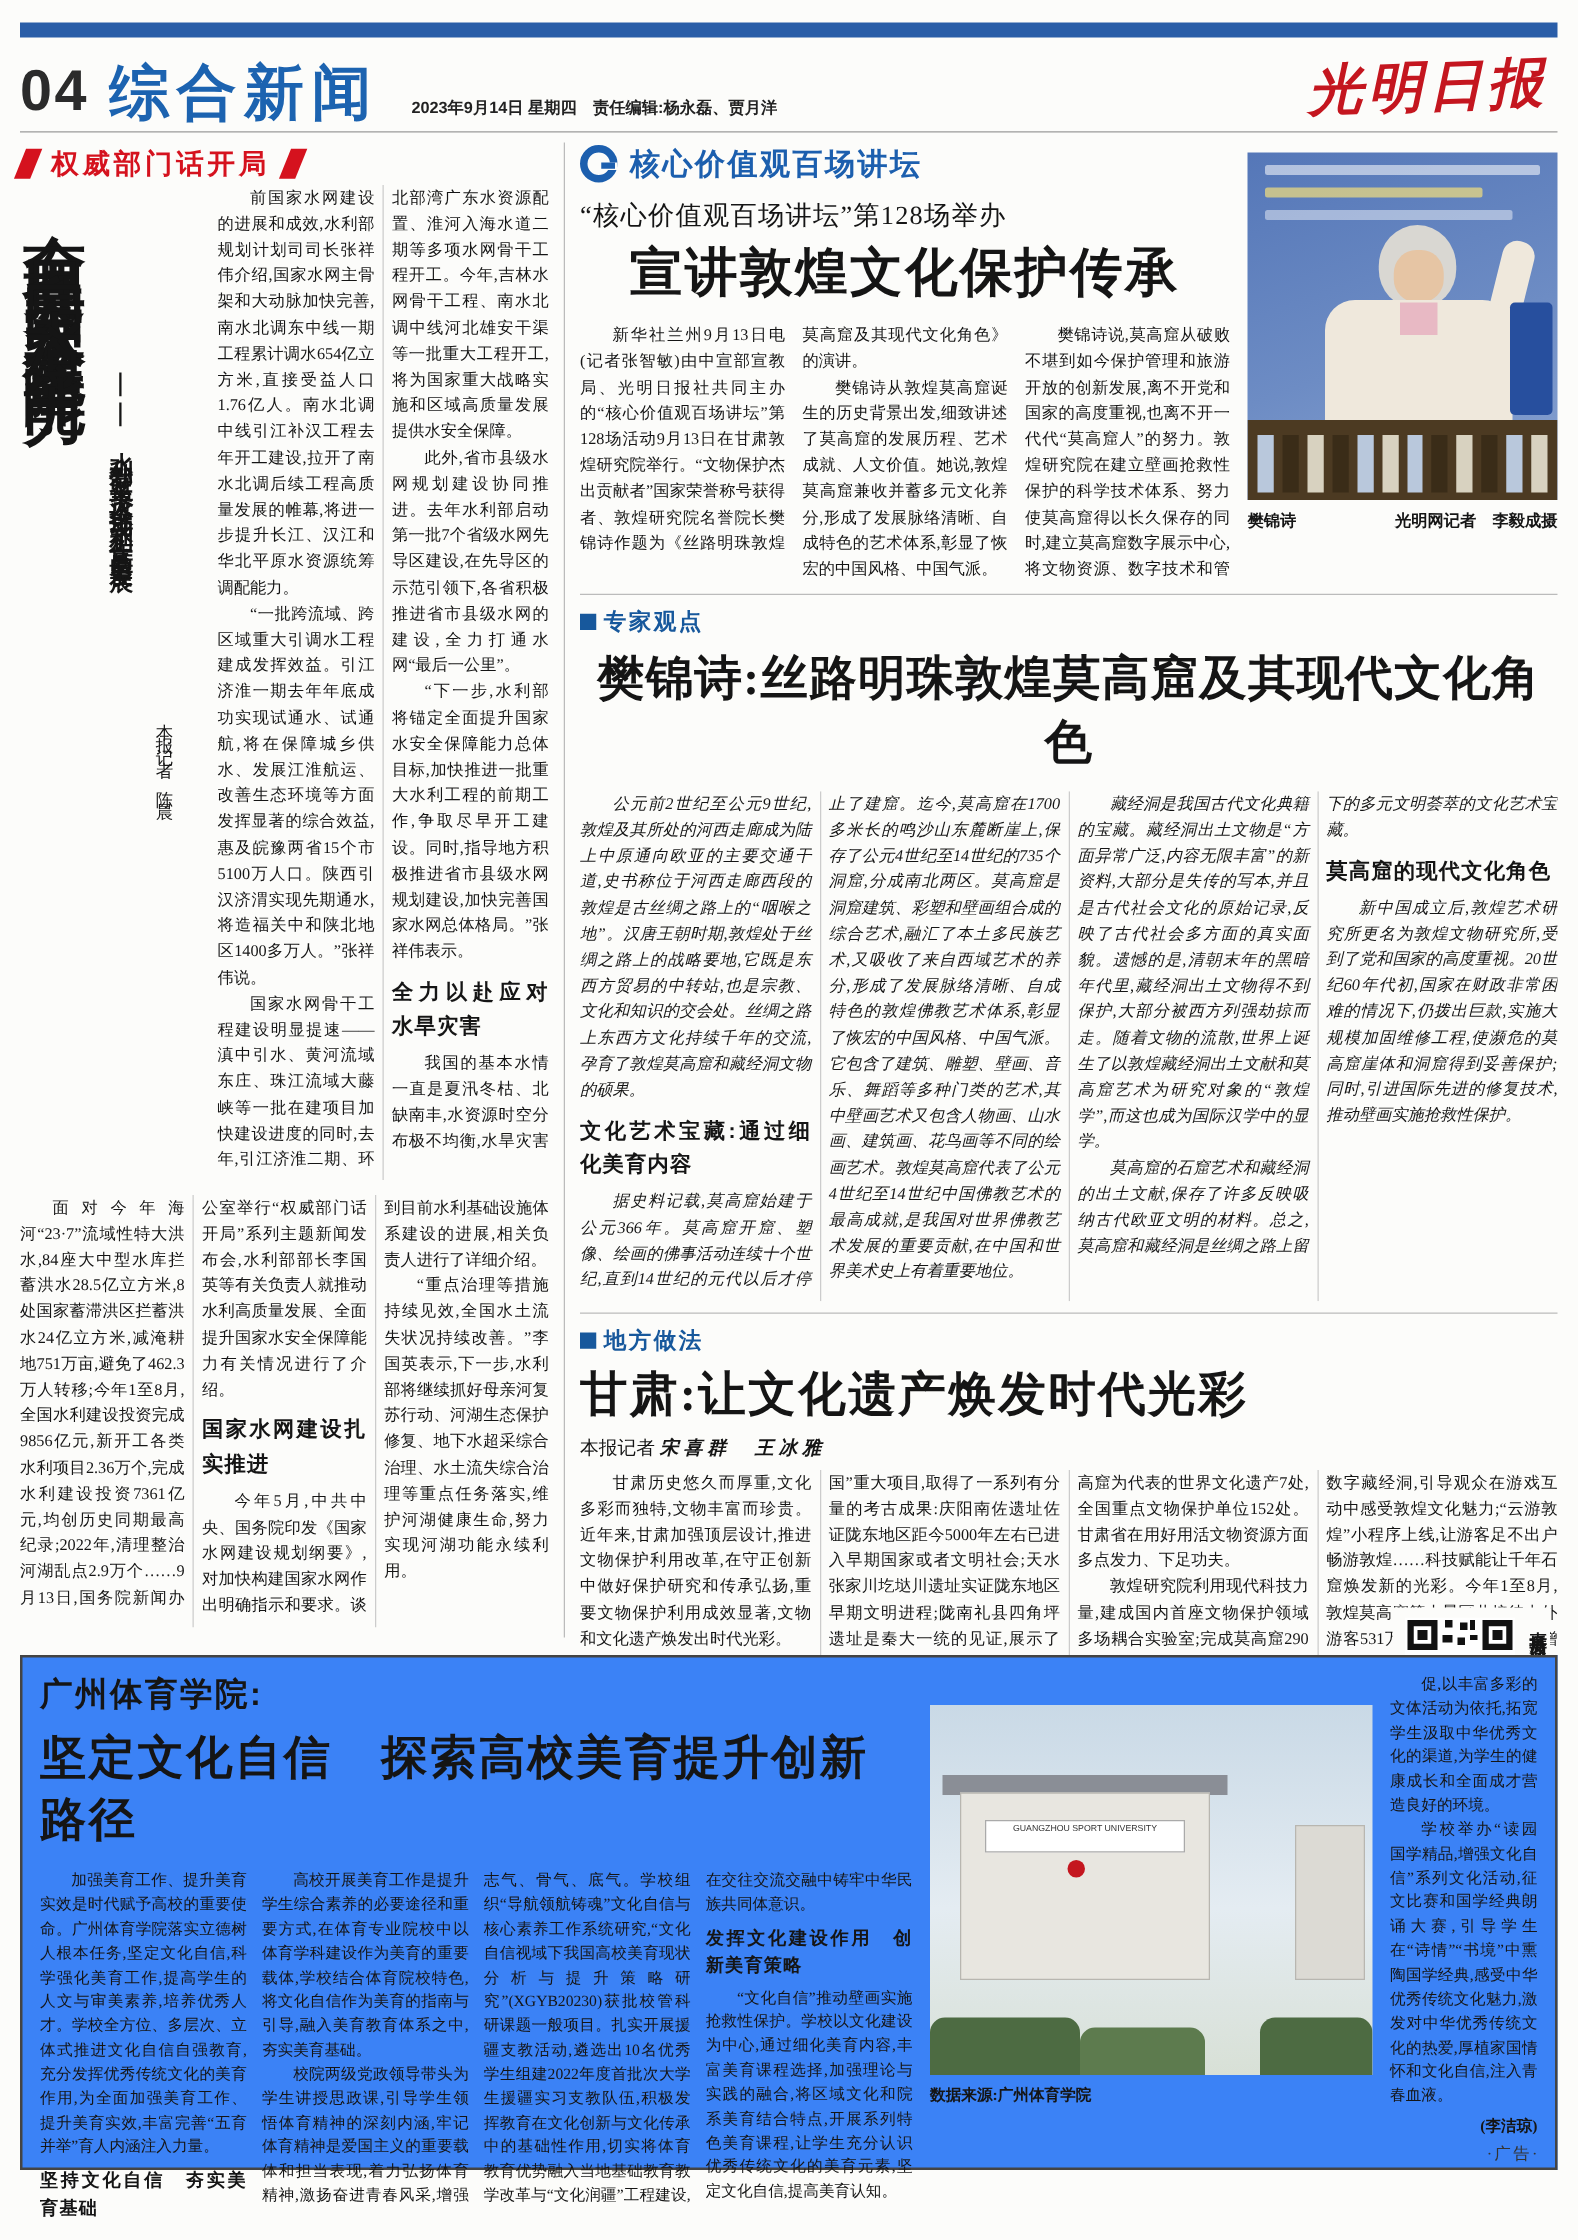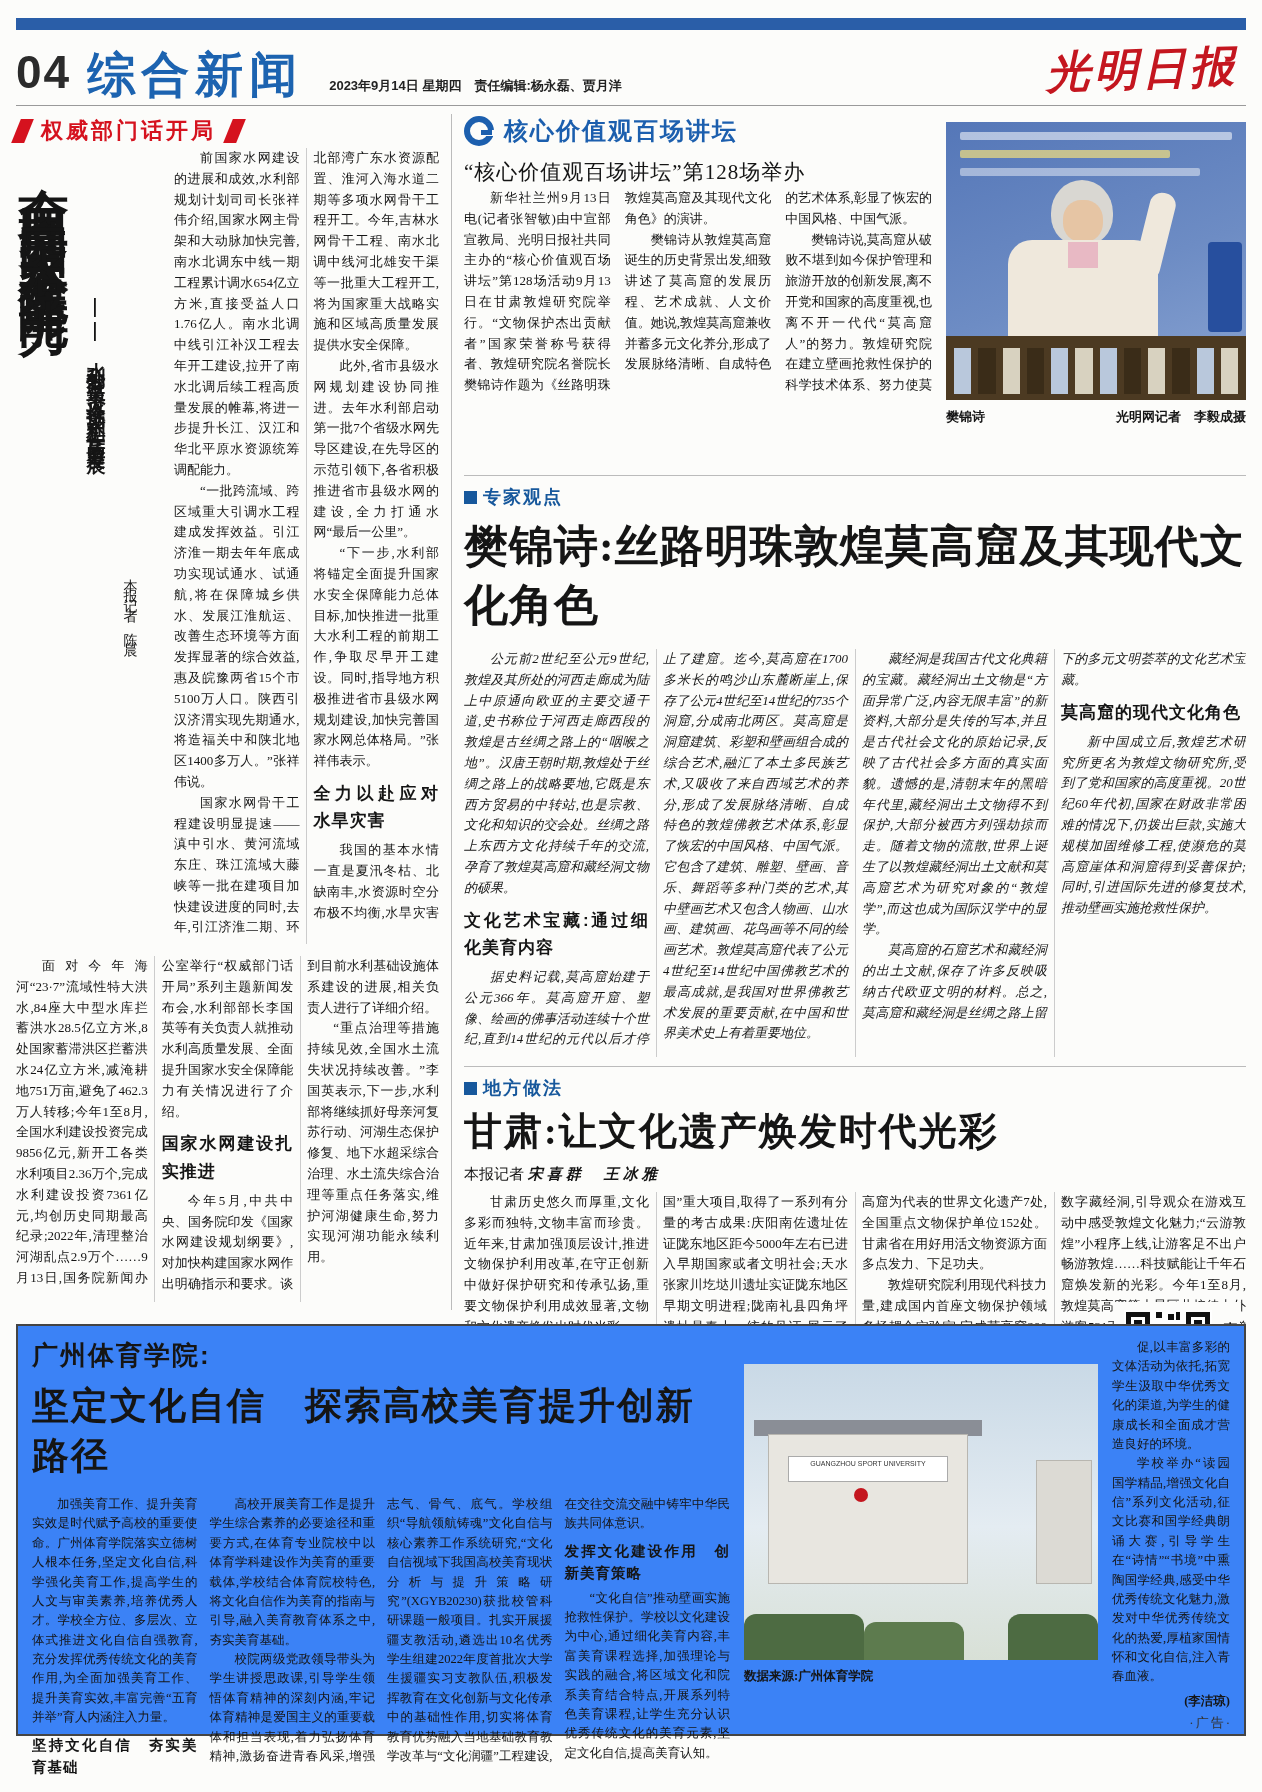--- a/index.html
+++ b/index.html
@@ -39,41 +39,41 @@
   .forum-section { display:flex; gap:14px; height:352px; flex:none; }
   .forum-left { flex:1; min-width:0; }
   .forum-logo-row { display:flex; align-items:center; gap:10px; height:34px; }
   .g-icon { width:30px; height:30px; border:6px solid #1c5fae; border-radius:50%; position:relative; flex:none; }
   .g-icon::after { content:""; position:absolute; right:-6px; top:8px; width:12px; height:6px; background:#fcfcfa; }
   .g-icon::before { content:""; position:absolute; right:-4px; top:8px; width:11px; height:5px; background:#1c5fae; z-index:1; }
   .forum-logo-text { font-family:"Liberation Sans","DejaVu Sans",sans-serif; font-size:24px; font-weight:bold; color:#1c5fae; letter-spacing:2px; }
   .forum-kicker { font-size:21px; margin:10px 0 2px; letter-spacing:1px; }
   .forum-title { font-size:42px; font-weight:bold; text-align:center; margin:4px 0 12px; letter-spacing:2px; }
   .forum-body { columns:3; column-gap:14px; height:214px; column-fill:auto; overflow:hidden; }
-  .forum-photo-block { width:300px; flex:none; padding-top:8px; }
+  .forum-photo-block { width:248px; flex:none; padding-top:8px; }
   .lecture-photo { height:278px; position:relative; overflow:hidden; background:linear-gradient(160deg,#5577b8 0%,#6d8cc4 55%,#8aa4d2 100%); }
   .backdrop-lines div { height:8px; margin:10px 14px 0; background:rgba(255,255,255,.55); border-radius:2px; }
   .backdrop-lines div:nth-child(2){ width:70%; background:rgba(255,230,120,.65); }
   .backdrop-lines div:nth-child(3){ width:80%; background:rgba(255,255,255,.45); }
   .speaker-head { position:absolute; left:105px; top:58px; width:62px; height:66px; background:#d9d7d2; border-radius:50% 50% 46% 46%; }
   .speaker-face { position:absolute; left:117px; top:78px; width:40px; height:42px; background:#e6c5a4; border-radius:45%; }
   .speaker-body { position:absolute; left:62px; top:118px; width:150px; height:110px; background:#efe8dc; border-radius:24px 24px 0 0; }
   .speaker-collar { position:absolute; left:122px; top:120px; width:30px; height:26px; background:#e8b9c4; }
   .speaker-arm { position:absolute; left:196px; top:70px; width:26px; height:88px; background:#efe8dc; border-radius:12px; transform:rotate(14deg); }
   .photo-banner { position:absolute; right:4px; top:120px; width:34px; height:90px; background:#274f9e; border-radius:4px; }
   .photo-desk { position:absolute; bottom:0; left:0; right:0; height:64px; background:#4c3a22; }
   .desk-slats { position:absolute; bottom:6px; left:8px; right:8px; height:46px; display:flex; gap:7px; }
   .desk-slats div { flex:1; background:#b9c8dc; } .desk-slats div:nth-child(2n){ background:#3a2c18; } .desk-slats div:nth-child(3n){ background:#d8d2c0; }
   .photo-caption-row { display:flex; justify-content:space-between; font-size:13px; font-weight:bold; margin-top:8px; }
   .h-divider { border-top:1px solid #bbb; margin:9px 0; }
   
   .tag-row { display:flex; align-items:center; gap:6px; height:24px; }
   .tag-square { width:13px; height:13px; background:#17589c; }
   .tag-text { font-family:"Liberation Sans","DejaVu Sans",sans-serif; font-size:18px; font-weight:bold; color:#17589c; letter-spacing:2px; }
-  .expert-title { font-size:44px; font-weight:bold; text-align:left; margin:8px 0 14px; letter-spacing:1px; }
+  .expert-title { font-size:38px; font-weight:bold; text-align:center; margin:8px 0 14px; letter-spacing:1px; }
   .expert-body { columns:4; column-gap:14px; column-rule:1px solid #ccc; height:408px; column-fill:auto; overflow:hidden; }
   .expert-body p { font-style:italic; }
   
   .gansu-title { font-size:38px; font-weight:bold; margin:6px 0 8px; letter-spacing:2px; }
   .gansu-byline { font-size:15px; margin-bottom:8px; }
   .gansu-byline b { font-style:italic; letter-spacing:4px; }
   .gansu-body-wrap { position:relative; height:208px; }
   .gansu-body { columns:4; column-gap:14px; column-rule:1px solid #ccc; height:208px; column-fill:auto; overflow:hidden; }
   .qr-block { position:absolute; right:6px; bottom:0; background:#fcfcfa; display:flex; gap:10px; padding:8px 0 2px 10px; }
   .qr-code { width:88px; height:88px; }
@@ -152,20 +152,21 @@
 
     <div class="right-zone">
 
       <div class="forum-section">
         <div class="forum-left">
           <div class="forum-logo-row">
             <span class="g-icon"></span>
             <span class="forum-logo-text">核心价值观百场讲坛</span>
           </div>
           <div class="forum-kicker">“核心价值观百场讲坛”第128场举办</div>
+          <div class="forum-title">宣讲敦煌文化保护传承</div>
           <div class="forum-body body-cols">
               <p>新华社兰州9月13日电(记者张智敏)由中宣部宣教局、光明日报社共同主办的“核心价值观百场讲坛”第128场活动9月13日在甘肃敦煌研究院举行。“文物保护杰出贡献者”国家荣誉称号获得者、敦煌研究院名誉院长樊锦诗作题为《丝路明珠敦煌莫高窟及其现代文化角色》的演讲。</p>
               <p>樊锦诗从敦煌莫高窟诞生的历史背景出发,细致讲述了莫高窟的发展历程、艺术成就、人文价值。她说,敦煌莫高窟兼收并蓄多元文化养分,形成了发展脉络清晰、自成特色的艺术体系,彰显了恢宏的中国风格、中国气派。</p>
               <p>樊锦诗说,莫高窟从破败不堪到如今保护管理和旅游开放的创新发展,离不开党和国家的高度重视,也离不开一代代“莫高窟人”的努力。敦煌研究院在建立壁画抢救性保护的科学技术体系、努力使莫高窟得以长久保存的同时,建立莫高窟数字展示中心,将文物资源、数字技术和管理功能系统整合,更好地展示和传播了莫高窟的文化价值和内涵。</p>
             </div>
         </div>
         <div class="forum-photo-block">
           <div class="lecture-photo">
             <div class="backdrop-lines">
                 <div></div>

